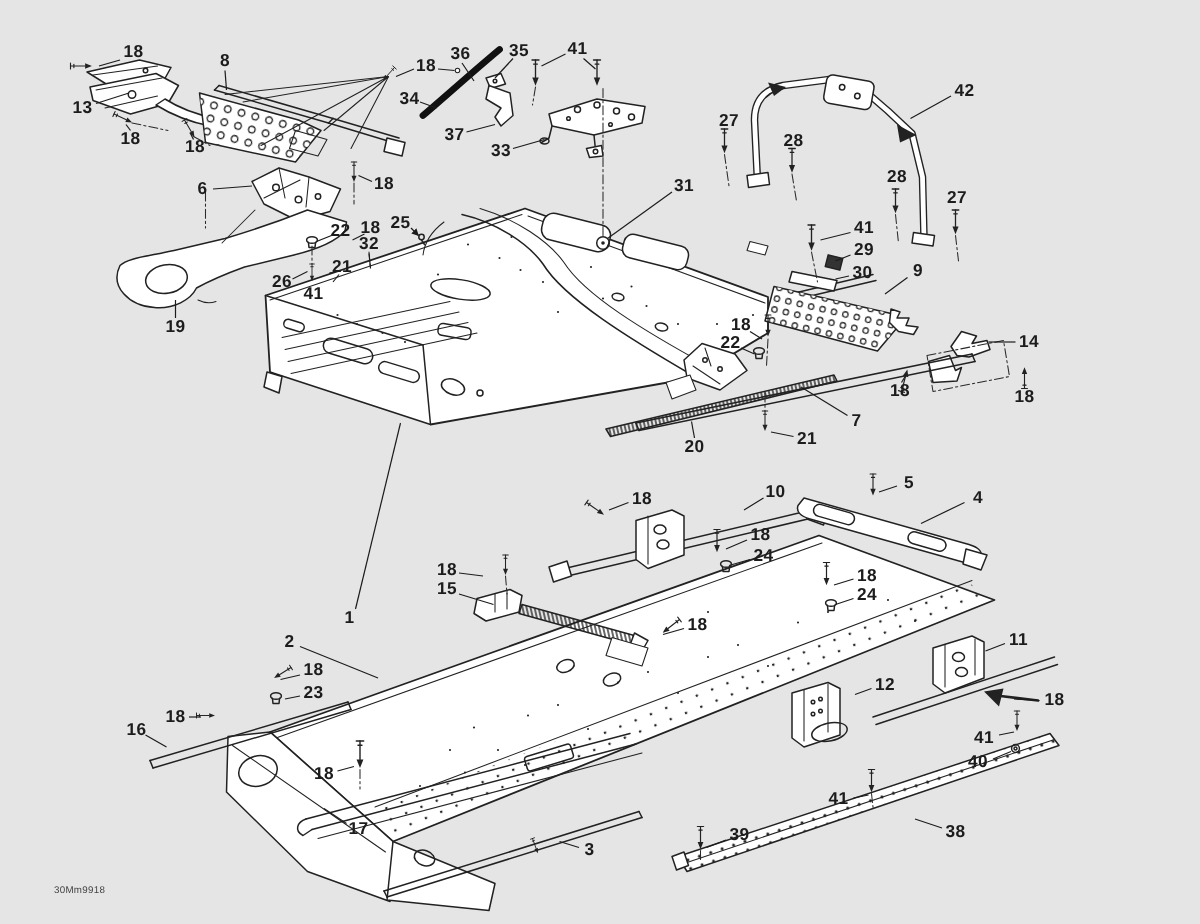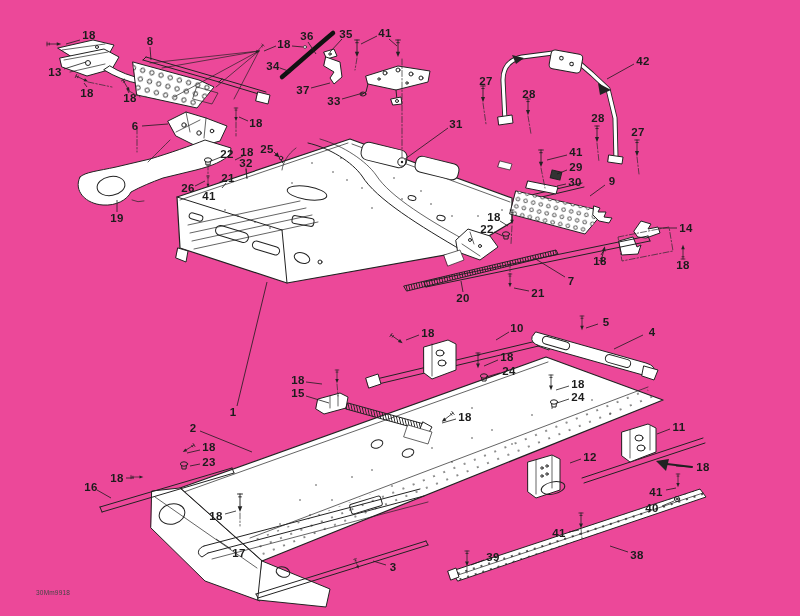--- a/index.html
+++ b/index.html
@@ -1,16 +1,16 @@
 <!DOCTYPE html>
 <html><head>
 <meta charset="utf-8">
 <style>
   html,body{margin:0;padding:0;background:#fff;}
-  .page{position:relative;width:800px;height:616px;background:#ec4899;overflow:hidden;}
+  .page{position:relative;width:800px;height:616px;background:#e5e5e5;overflow:hidden;}
   svg{display:block;}
   svg text{font-family:"Liberation Sans","DejaVu Sans",sans-serif;}
   .callout-text{font-weight:bold;font-size:11.5px;fill:#1c1c1c;letter-spacing:.3px;}
   .leader{stroke:#1c1c1c;stroke-width:.8;fill:none;}
   .cl{stroke:#2a2a2a;stroke-width:.7;fill:none;stroke-dasharray:6 2 1.5 2;}
   .thin{stroke-width:.7;}
   .footer-code{font-size:6.5px;fill:#444;letter-spacing:.2px;}
 </style>
 </head>
 <body>

